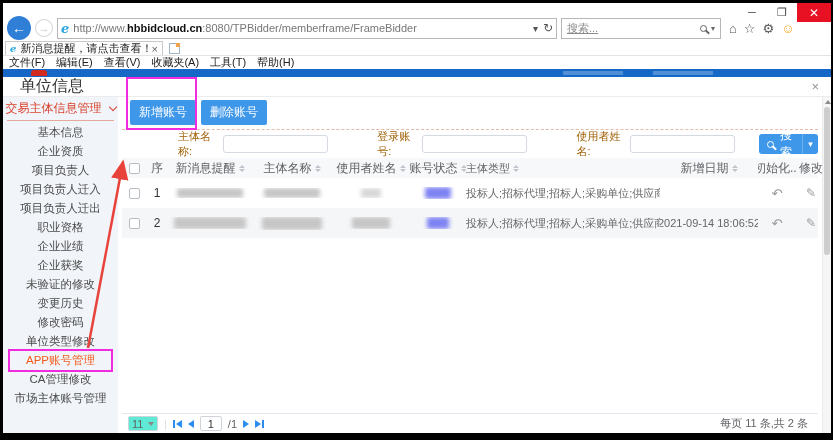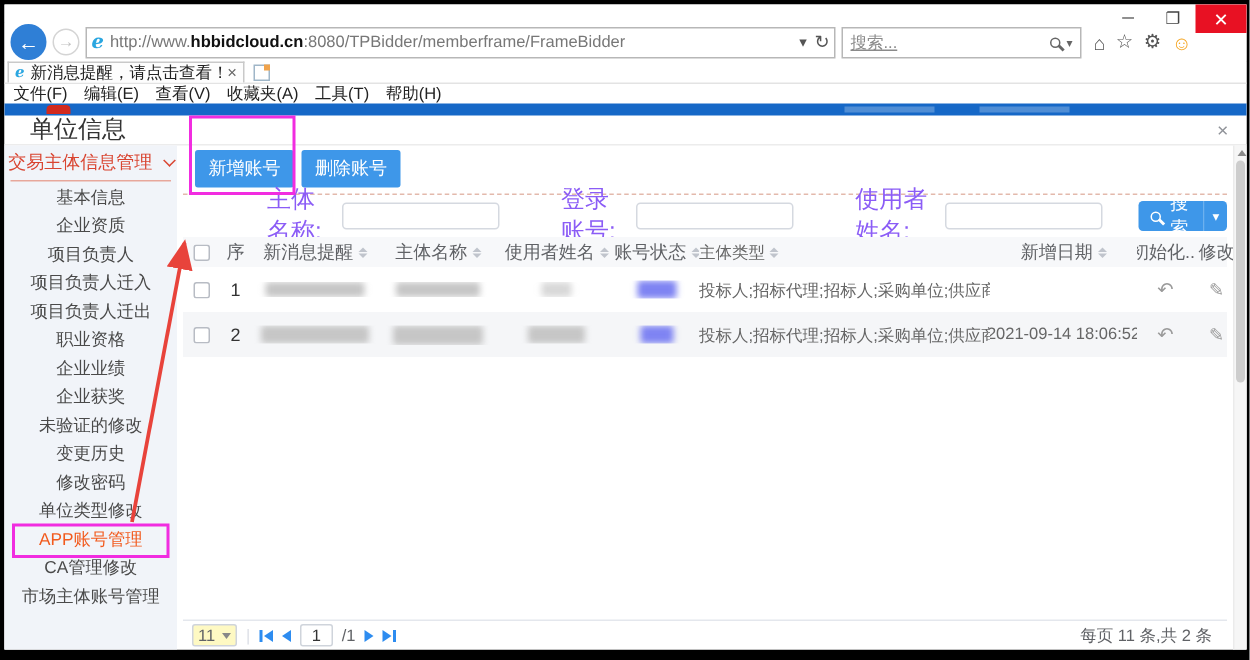--- a/index.html
+++ b/index.html
@@ -60,21 +60,21 @@
   .sb-divider { height:0; border-bottom:1px solid #e7a79b; margin:0 4px 2px 4px; }
   .sb-item { height:19px; line-height:19px; text-align:center; color:#4a4a4a; font-size:11.5px; cursor:default; }
   .sb-item.active { color:#f25a1d; }
 
   
   .main { flex:1; display:flex; flex-direction:column; min-width:0; padding:0 4px; }
   .toolbar { padding:3px 0 4px 8px; display:flex; gap:5px; border-bottom:1px dashed #e3b9ac; }
   .btn-blue { background:#3e97e9; color:#fff; border:none; font-size:12px; padding:4px 9px; border-radius:2px; font-family:inherit; }
 
   .filters { height:28px; display:flex; align-items:center; padding-left:56px; gap:6px; }
-  .f-label { color:#8b5cf6; font-size:16px; }
+  .f-label { color:#a16207; font-size:11px; }
   .f-input { width:105px; height:18px; border:1px solid #d5d9e0; border-radius:3px; background:#fff; }
   .f-gap { width:46px; }
   .search-group { display:flex; margin-left:18px;align-items:center; }
   .btn-search { background:#3e97e9; color:#fff; border:none; height:20px; padding:0 8px; font-size:12px; border-radius:3px 0 0 3px; display:flex; align-items:center; gap:4px; font-family:inherit; }
   .btn-search .mag { border-color:#fff; }
   .btn-search .mag::after { background:#fff; }
   .btn-dd { background:#3e97e9; color:#fff; border:none; border-left:1px solid #6cb1ef; height:20px; width:20px; font-size:9px; border-radius:0 3px 3px 0; }
 
   
   .table { font-size:12px; }
@@ -95,21 +95,21 @@
   .blob.light { background:#d8d8d8; }
   .badge-blur { width:26px; height:12px; border-radius:2px; background:#7e83f2; filter:blur(2px); display:inline-block; }
   .icon-undo { color:#9a9a9a; font-size:13px; }
   .icon-edit { color:#9a9a9a; font-size:12px; }
   .date-text { color:#666; font-size:11px; }
 
   .spacer { flex:1; }
 
   
   .pagination { height:20px; border-top:1px solid #e4e7ed; display:flex; align-items:center; gap:6px; padding:0 10px 0 6px; font-size:11px; color:#606266; }
-  .pg-size { width:30px; height:15px; border:1px solid #cfd4db; border-radius:2px; display:flex; align-items:center; justify-content:space-between; padding:0 3px; background:#fef9c3; }
+  .pg-size { width:30px; height:15px; border:1px solid #cfd4db; border-radius:2px; display:flex; align-items:center; justify-content:space-between; padding:0 3px; background:#5eead4; }
   .pg-size .car { width:0;height:0;border-left:3px solid transparent;border-right:3px solid transparent;border-top:4px solid #888; }
   .pg-sep { color:#dcdfe6; }
   .pgicon { display:inline-flex; align-items:center; gap:1px; }
   .pbar { width:2px; height:8px; background:#2d8cf0; }
   .tl { width:0;height:0;border-top:4px solid transparent;border-bottom:4px solid transparent;border-right:6px solid #2d8cf0; }
   .tr { width:0;height:0;border-top:4px solid transparent;border-bottom:4px solid transparent;border-left:6px solid #2d8cf0; }
   .pg-input { width:22px; height:15px; border:1px solid #cfd4db; border-radius:2px; text-align:center; font-size:11px; color:#333; font-family:inherit; }
   .pg-summary { margin-left:auto; color:#606266; }
 
   

